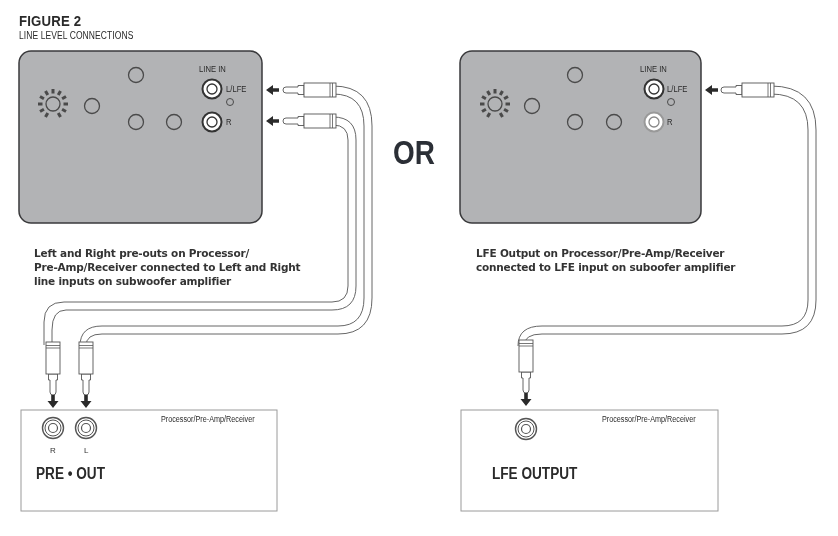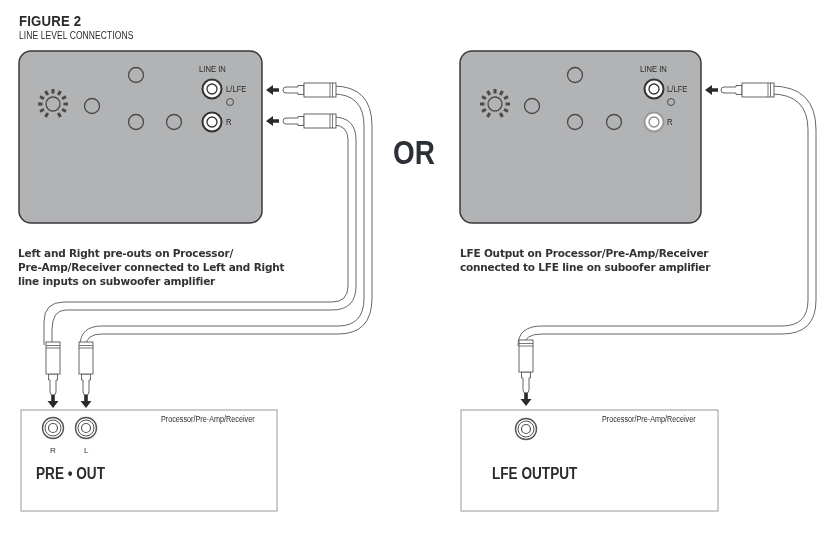--- a/index.html
+++ b/index.html
@@ -1,21 +1,21 @@
 <!DOCTYPE html>
 <html><head>
 <meta charset="utf-8">
 <style>
   html, body { margin: 0; padding: 0; background: #ffffff; }
   body { width: 838px; height: 536px; position: relative; overflow: hidden; font-family: "Liberation Sans", sans-serif; }
   svg { position: absolute; left: 0; top: 0; }
   .fig-title { position: absolute; left: 19px; top: 12px; font: bold 15px "Liberation Sans", sans-serif; color: #2a2a2a; letter-spacing: 0.2px; transform: scaleX(0.88); transform-origin: left top; }
   .fig-sub { position: absolute; left: 19px; top: 30px; font: 10px "Liberation Sans", sans-serif; color: #2a2a2a; transform: scaleX(0.85); transform-origin: left top; letter-spacing: 0.1px; }
   .or-label { position: absolute; left: 393px; top: 133px; font: bold 34px "Liberation Sans", sans-serif; color: #2b2f36; transform: scaleX(0.82); transform-origin: left top; }
-  .desc { position: absolute; font: bold 10.5px "DejaVu Sans", sans-serif; color: #333; line-height: 14px; letter-spacing: -0.2px; white-space: pre; }
+  .desc { position: absolute; font: bold 10.5px "DejaVu Sans", sans-serif; color: #333; line-height: 14px; letter-spacing: -0.2px; white-space: pre; margin-left: 16px; }
   .desc-left { left: 18px; top: 246px; }
   .desc-right { left: 460px; top: 246px; }
   .lbl { position: absolute; font: 9px "Liberation Sans", sans-serif; color: #2a2a2a; transform: scaleX(0.85); transform-origin: left top; }
   .recv-lbl { position: absolute; font: 8.5px "Liberation Sans", sans-serif; color: #2a2a2a; transform: scaleX(0.85); transform-origin: left top; }
   .big-lbl { position: absolute; font: bold 16px "Liberation Sans", sans-serif; color: #2a2a2a; transform: scaleX(0.85); transform-origin: left top; }
   .jack-small { position: absolute; font: 8px "Liberation Sans", sans-serif; color: #333; }
 </style>
 </head>
 <body>
 
@@ -144,21 +144,21 @@
 <div class="lbl" style="left:226px; top:117px;">R</div>
 
 <div class="lbl" style="left:640px; top:64px;">LINE IN</div>
 <div class="lbl" style="left:667px; top:84px;">L/LFE</div>
 <div class="lbl" style="left:667px; top:117px;">R</div>
 
 <div class="desc desc-left">Left and Right pre-outs on Processor/
 Pre-Amp/Receiver connected to Left and Right
 line inputs on subwoofer amplifier</div>
 <div class="desc desc-right">LFE Output on Processor/Pre-Amp/Receiver
-connected to LFE line on suboofer amplifier</div>
+connected to LFE input on suboofer amplifier</div>
 
 <div class="recv-lbl" style="left:161px; top:414px;">Processor/Pre-Amp/Receiver</div>
 <div class="jack-small" style="left:50px; top:446px;">R</div>
 <div class="jack-small" style="left:84px; top:446px;">L</div>
 <div class="big-lbl" style="left:36px; top:465px;">PRE • OUT</div>
 
 <div class="recv-lbl" style="left:602px; top:414px;">Processor/Pre-Amp/Receiver</div>
 <div class="big-lbl" style="left:492px; top:465px;">LFE OUTPUT</div>
 
 </body></html>

